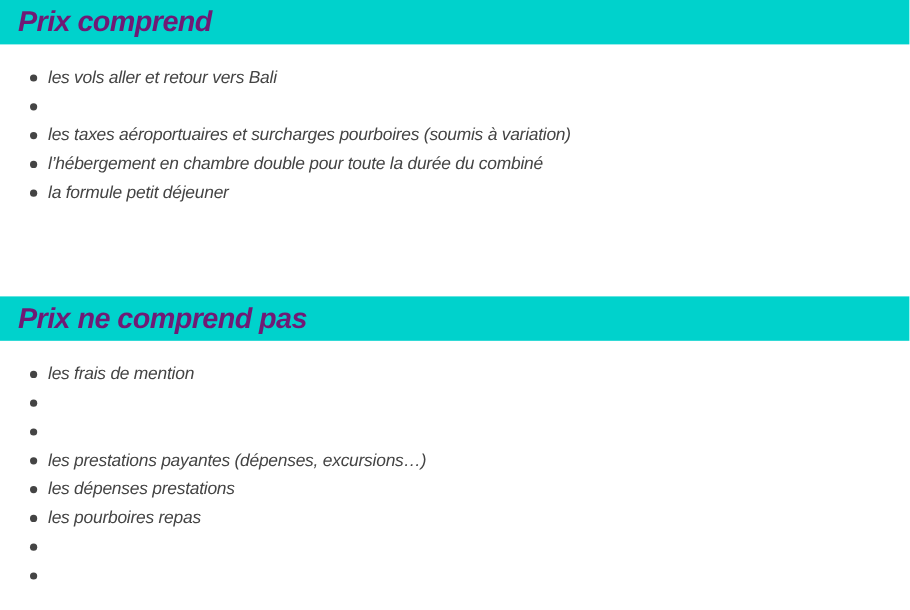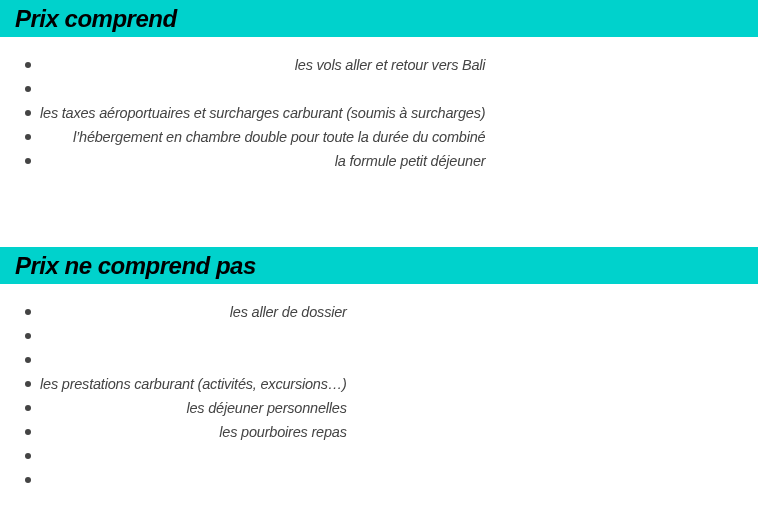--- a/index.html
+++ b/index.html
@@ -13,21 +13,21 @@
       font-family: "DejaVu Sans", "Liberation Sans", sans-serif;
       color: #444444;
       position: relative;
     }
     .section-header {
       position: absolute;
       left: 0;
       width: 758px;
       height: 37px;
       background: #00d2cc;
-      color: #000000;
+      color: #701a75;
       font-family: "Liberation Sans", "DejaVu Sans", sans-serif;
       font-style: italic;
       font-weight: bold;
       font-size: 24px;
       line-height: 37px;
       padding-left: 15px;
       letter-spacing: -0.5px;
     }
     #header-included { top: 0; }
     #header-excluded { top: 247px; }
@@ -44,49 +44,48 @@
       position: relative;
       height: 24px;
       line-height: 24px;
       padding-left: 40px;
       font-family: "Liberation Sans", "DejaVu Sans", sans-serif;
       font-style: italic;
       font-size: 14.5px;
       color: #444444;
       white-space: nowrap;
       letter-spacing: -0.2px;
-      text-align: right;
     }
     .bullet {
       position: absolute;
       left: 25px;
       top: 9px;
       width: 6px;
       height: 6px;
       border-radius: 50%;
       background: #444444;
     }
   </style>
 </head>
 <body>
 
 <div class="section-header" id="header-included">Prix comprend</div>
 
 <ul class="item-list" id="list-included">
   <li><span class="bullet"></span><span>les vols aller et retour vers Bali</span></li>
   <li><span class="bullet"></span></li>
-  <li><span class="bullet"></span><span>les taxes aéroportuaires et surcharges carburant (soumis à surcharges)</span></li>
+  <li><span class="bullet"></span><span>les taxes aéroportuaires et surcharges pourboires (soumis à variation)</span></li>
   <li><span class="bullet"></span><span>l’hébergement en chambre double pour toute la durée du combiné</span></li>
   <li><span class="bullet"></span><span>la formule petit déjeuner</span></li>
 </ul>
 
 <div class="section-header" id="header-excluded">Prix ne comprend pas</div>
 
 <ul class="item-list" id="list-excluded">
-  <li><span class="bullet"></span><span>les aller de dossier</span></li>
+  <li><span class="bullet"></span><span>les frais de mention</span></li>
   <li><span class="bullet"></span></li>
   <li><span class="bullet"></span></li>
-  <li><span class="bullet"></span><span>les prestations carburant (activités, excursions…)</span></li>
-  <li><span class="bullet"></span><span>les déjeuner personnelles</span></li>
+  <li><span class="bullet"></span><span>les prestations payantes (dépenses, excursions…)</span></li>
+  <li><span class="bullet"></span><span>les dépenses prestations</span></li>
   <li><span class="bullet"></span><span>les pourboires repas</span></li>
   <li><span class="bullet"></span></li>
   <li><span class="bullet"></span></li>
 </ul>
 
 </body></html>

